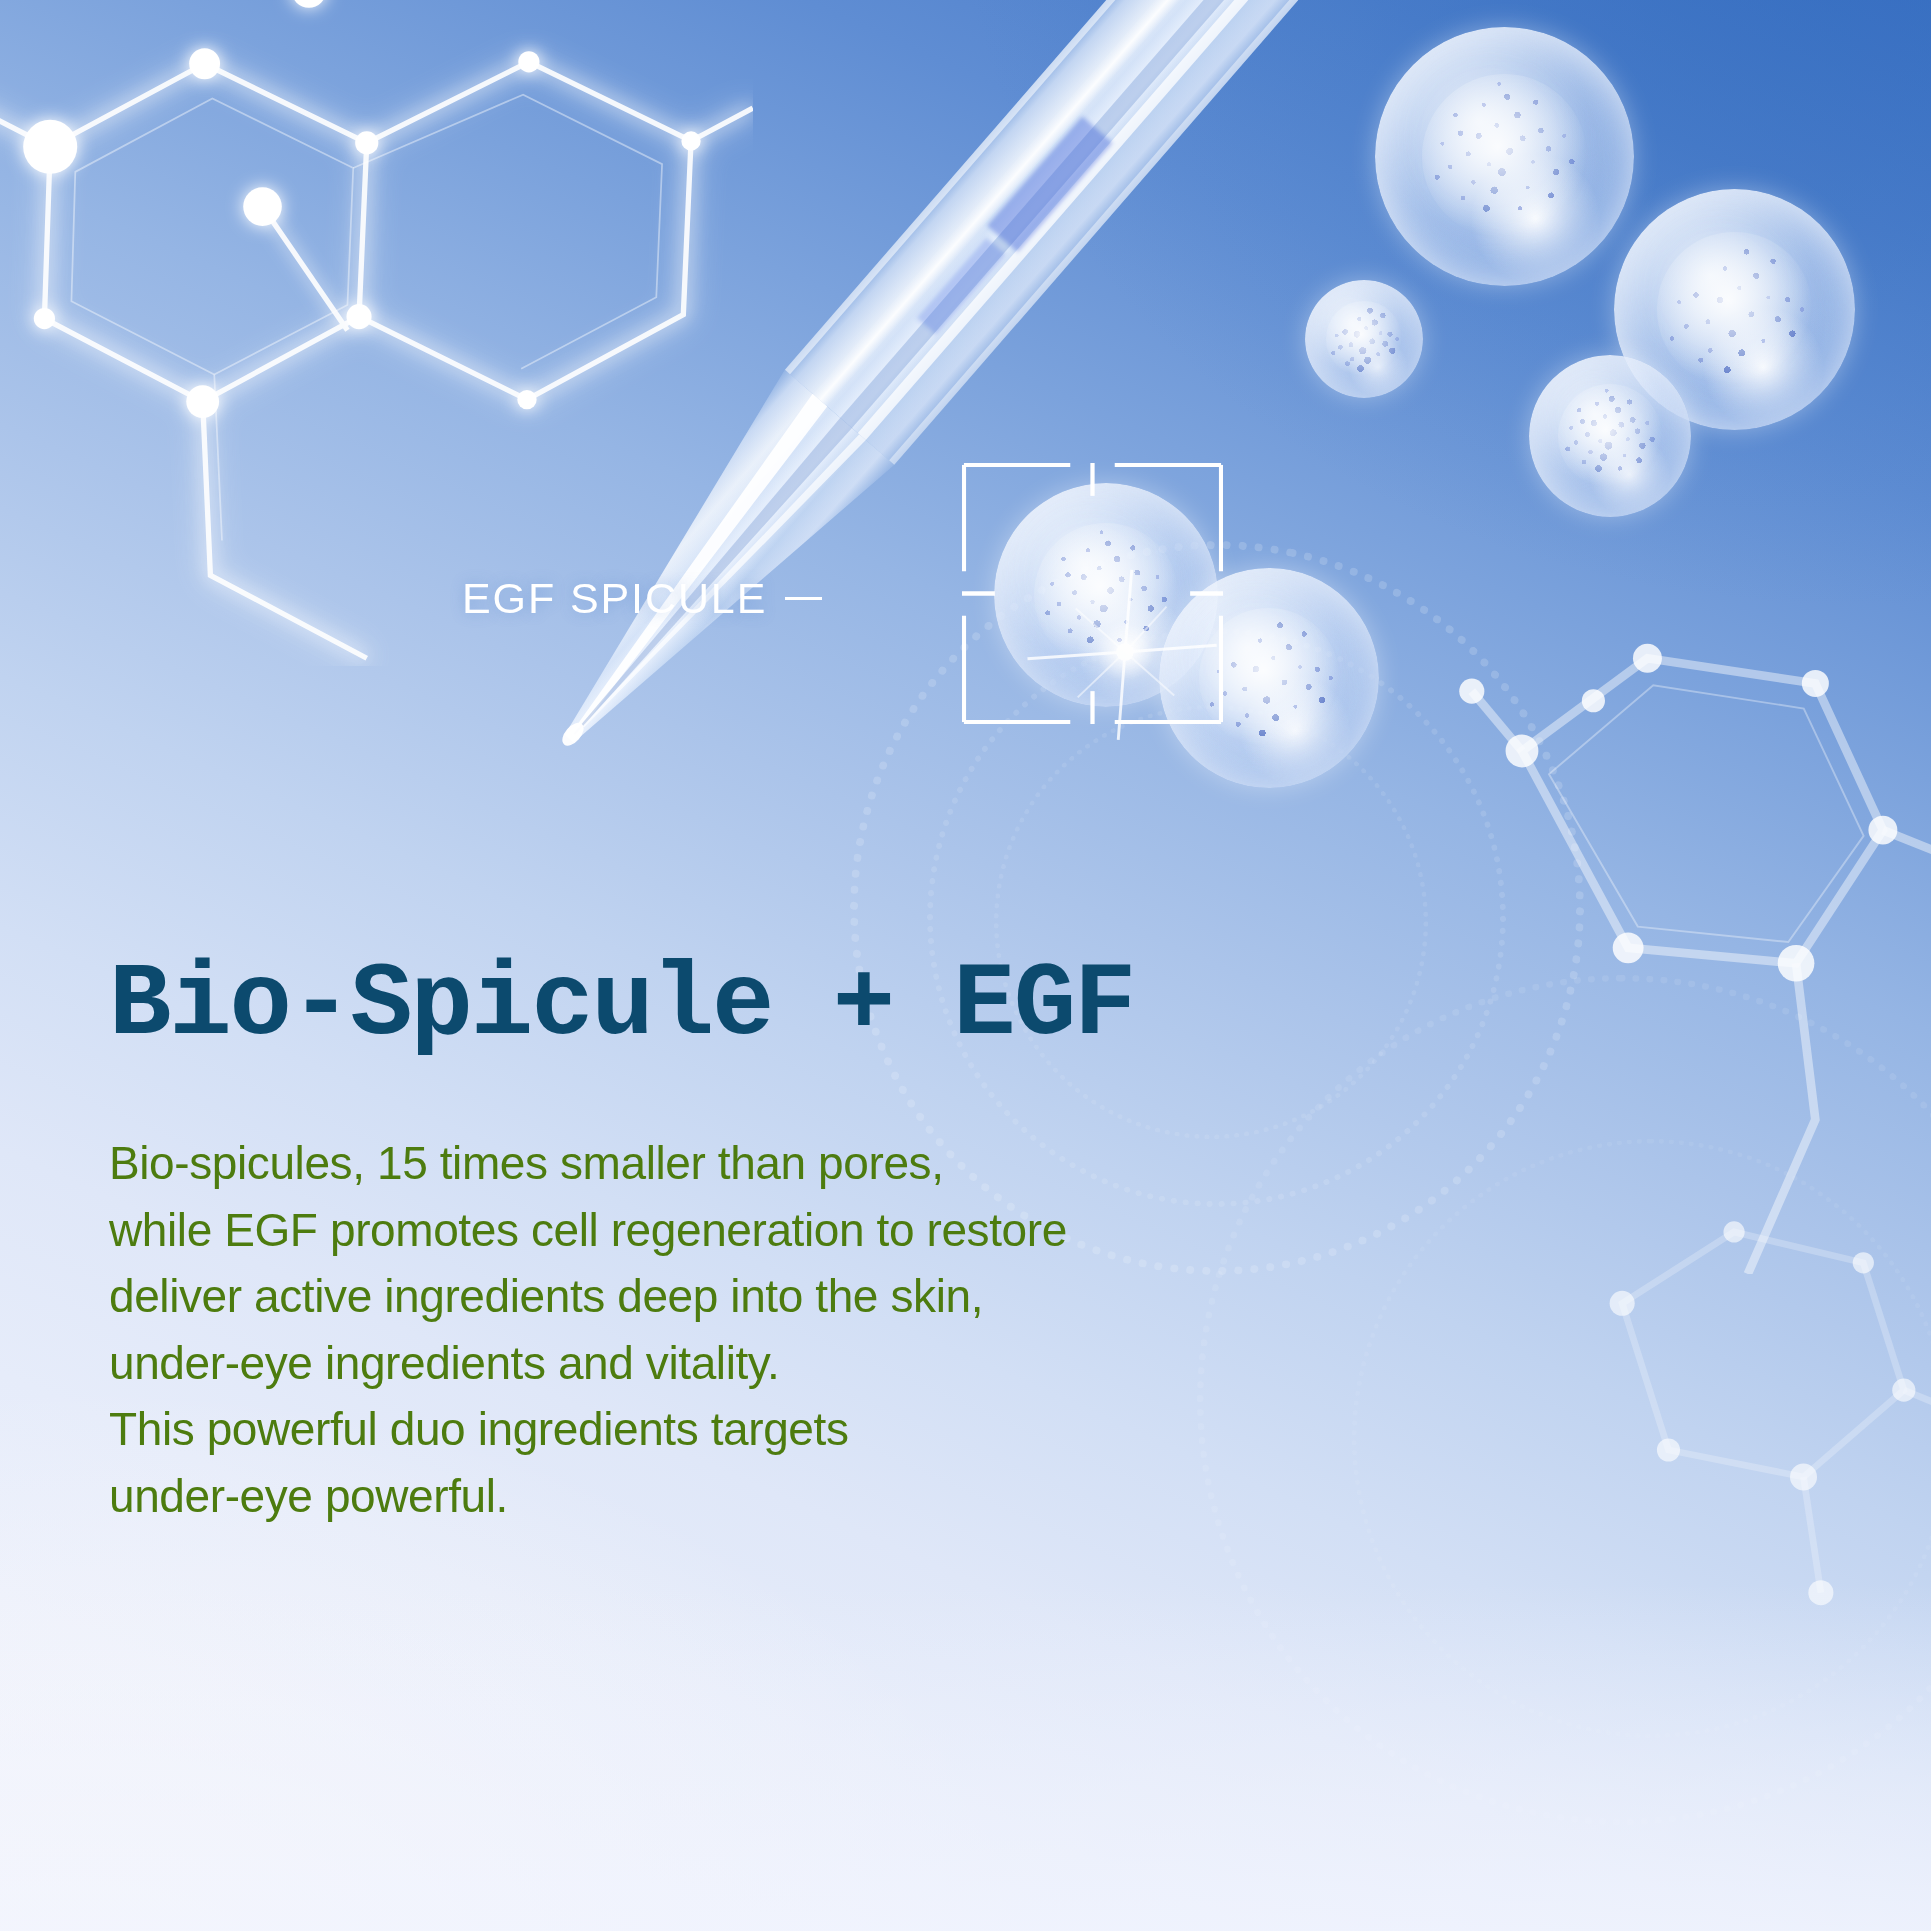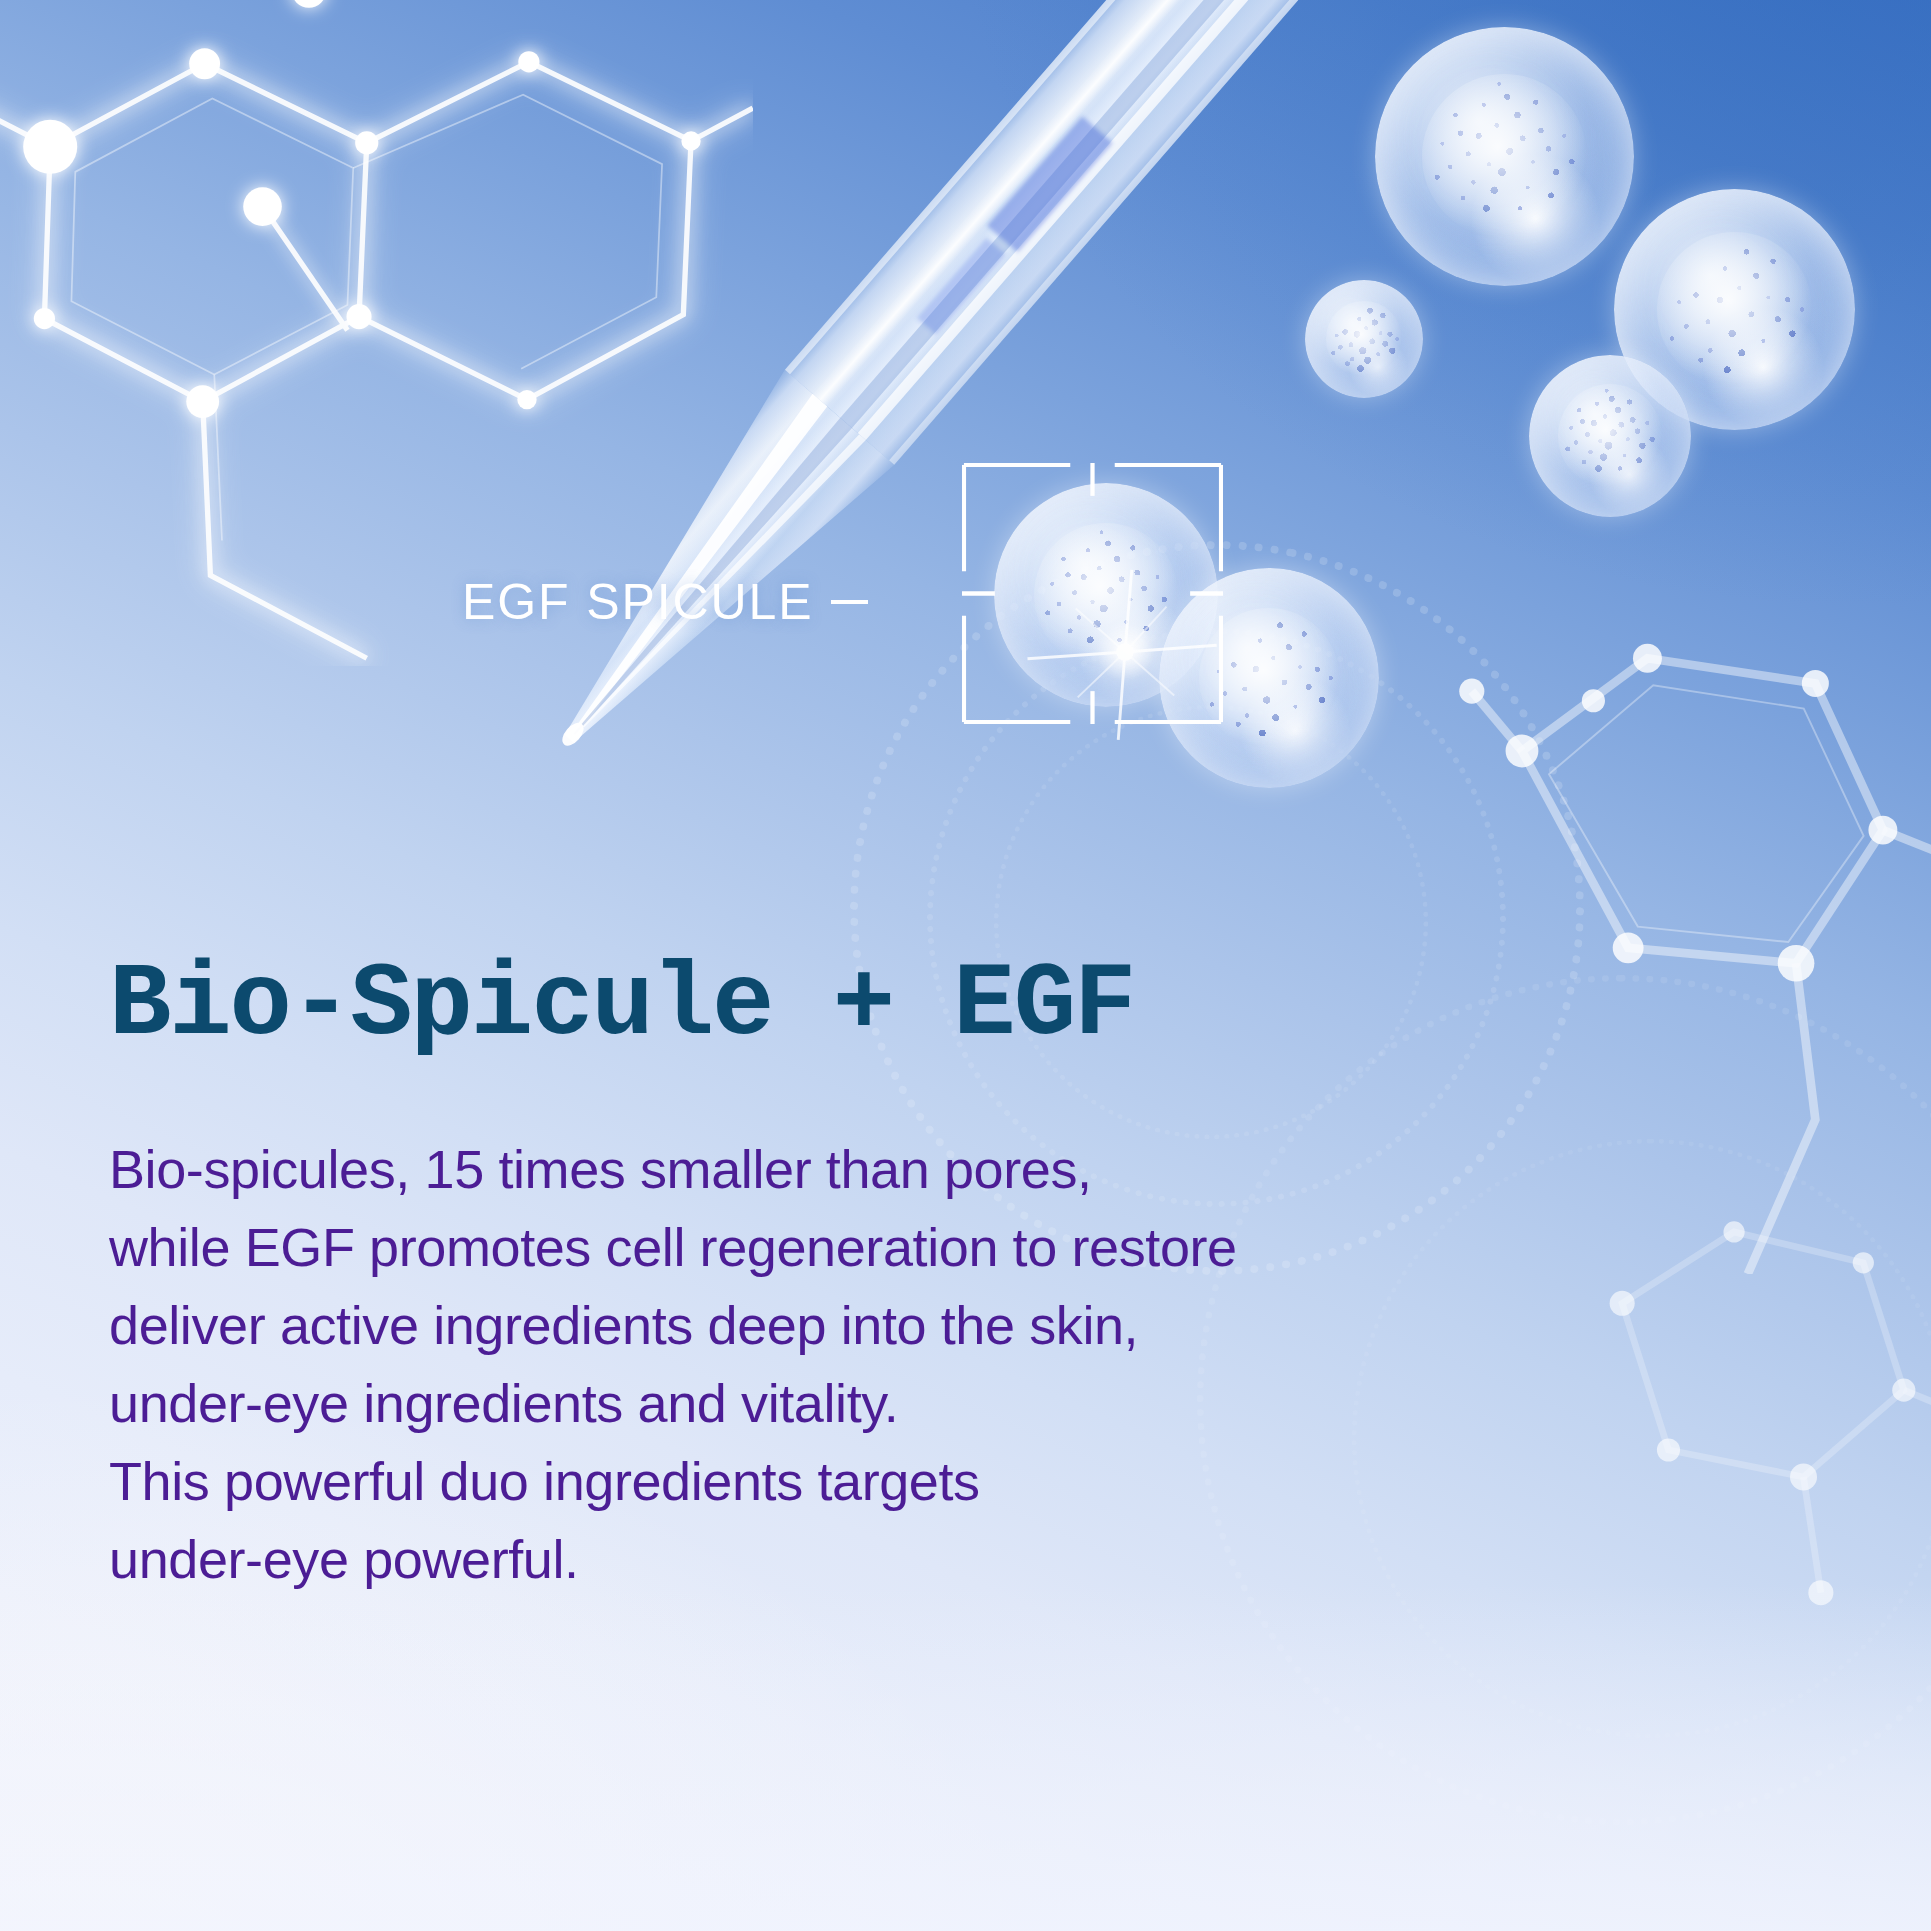--- a/index.html
+++ b/index.html
@@ -164,21 +164,21 @@
 
   
   #labelWrap {
     position:absolute;
     left:462px; top:577px;
     display:flex; align-items:center;
     white-space:nowrap;
   }
   #labelText {
     color:#ffffff;
-    font-size:50px;
+    font-size:43px;
     font-weight:400;
     letter-spacing:1.9px;
     line-height:1;
     text-shadow:0 0 13.5px rgba(70,120,200,.35);
   }
   #labelLine {
     margin-left:17.4px;
     width:37px; height:3.9px;
     background:#ffffff;
   }
@@ -193,23 +193,23 @@
     font-size:104px;
     font-weight:700;
     color:#0c4a6e;
     letter-spacing:-2.1px;
     line-height:1.05;
     white-space:nowrap;
     font-family:Liberation Mono, monospace;
   }
   #bodyBlock {
     margin-top:70px;
-    font-size:54px;
+    font-size:46px;
     font-weight:400;
-    color:#4c1d95;
+    color:#4d7c0f;
     line-height:1.445;
     letter-spacing:-0.4px;
   }
   #bodyBlock .ln { display:block; white-space:nowrap; }
 
   
   .bottom-fade {
     position:absolute; left:0; right:0; bottom:0; height:348px;
     background:linear-gradient(to bottom, rgba(238,241,253,0) 0%, rgba(240,243,253,.55) 60%, rgba(241,244,254,.80) 100%);
   }

